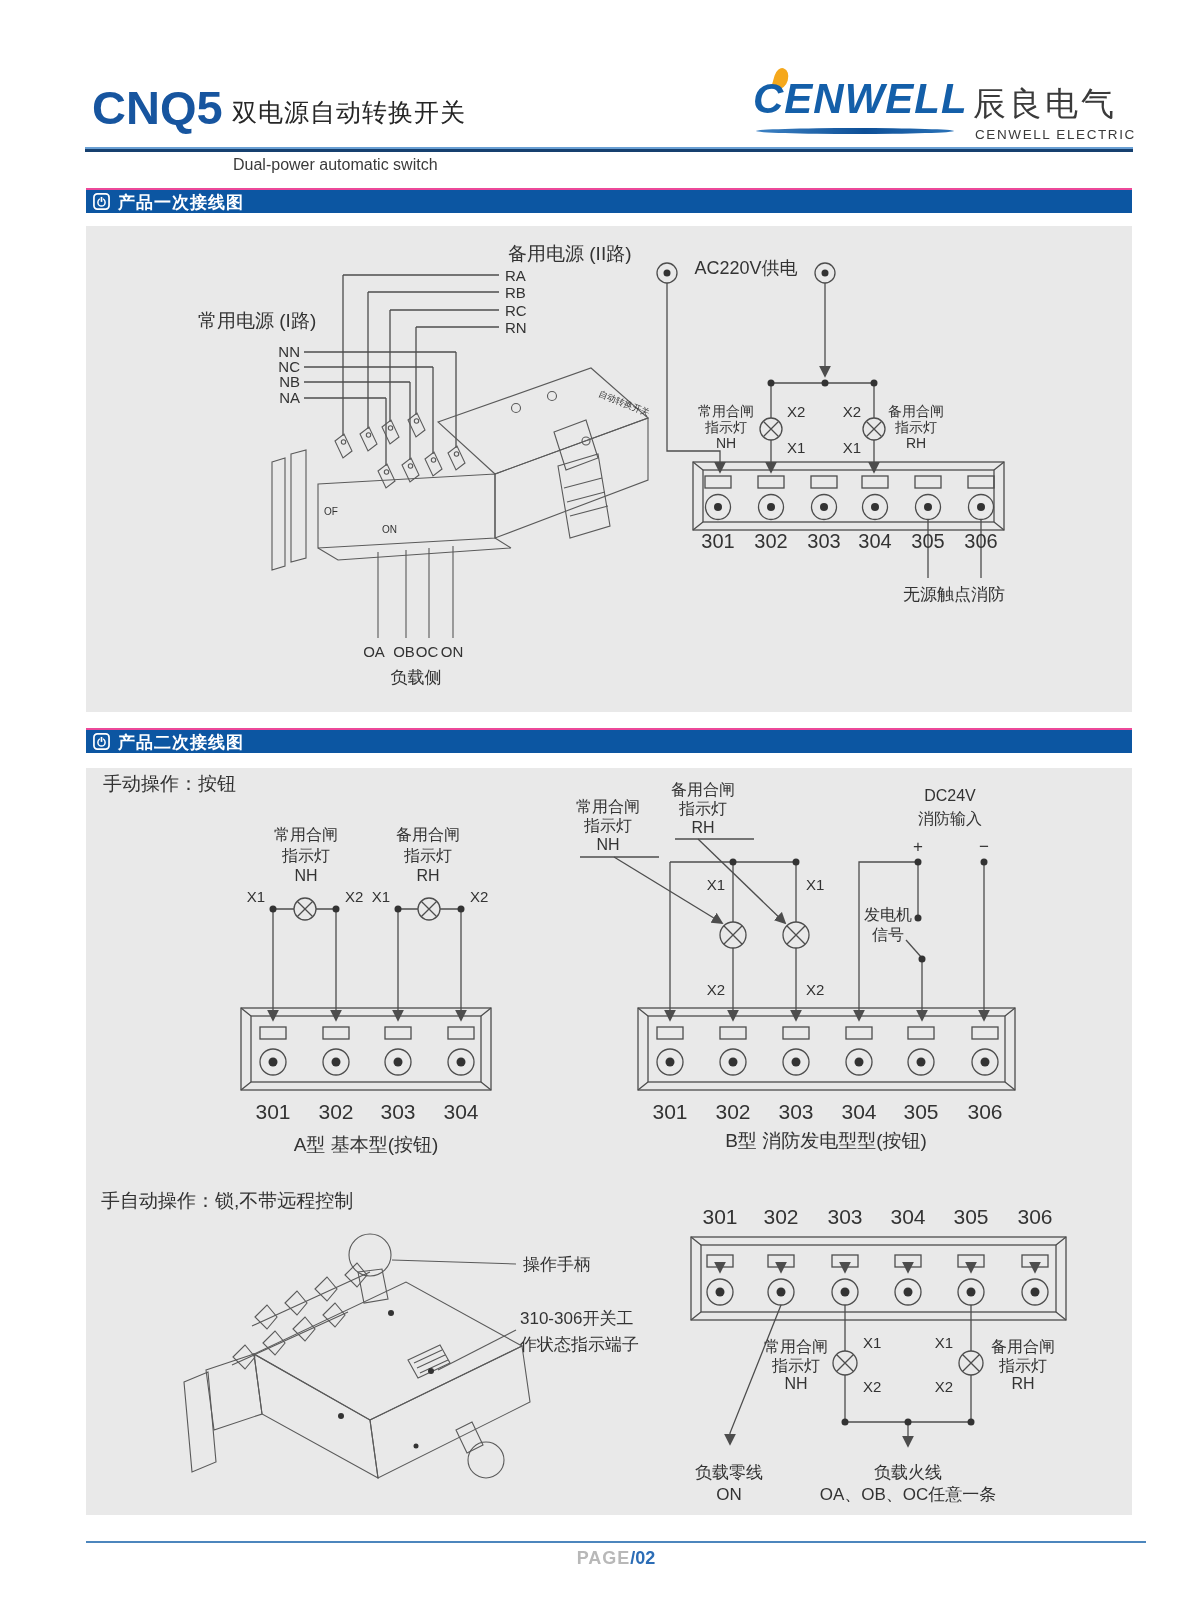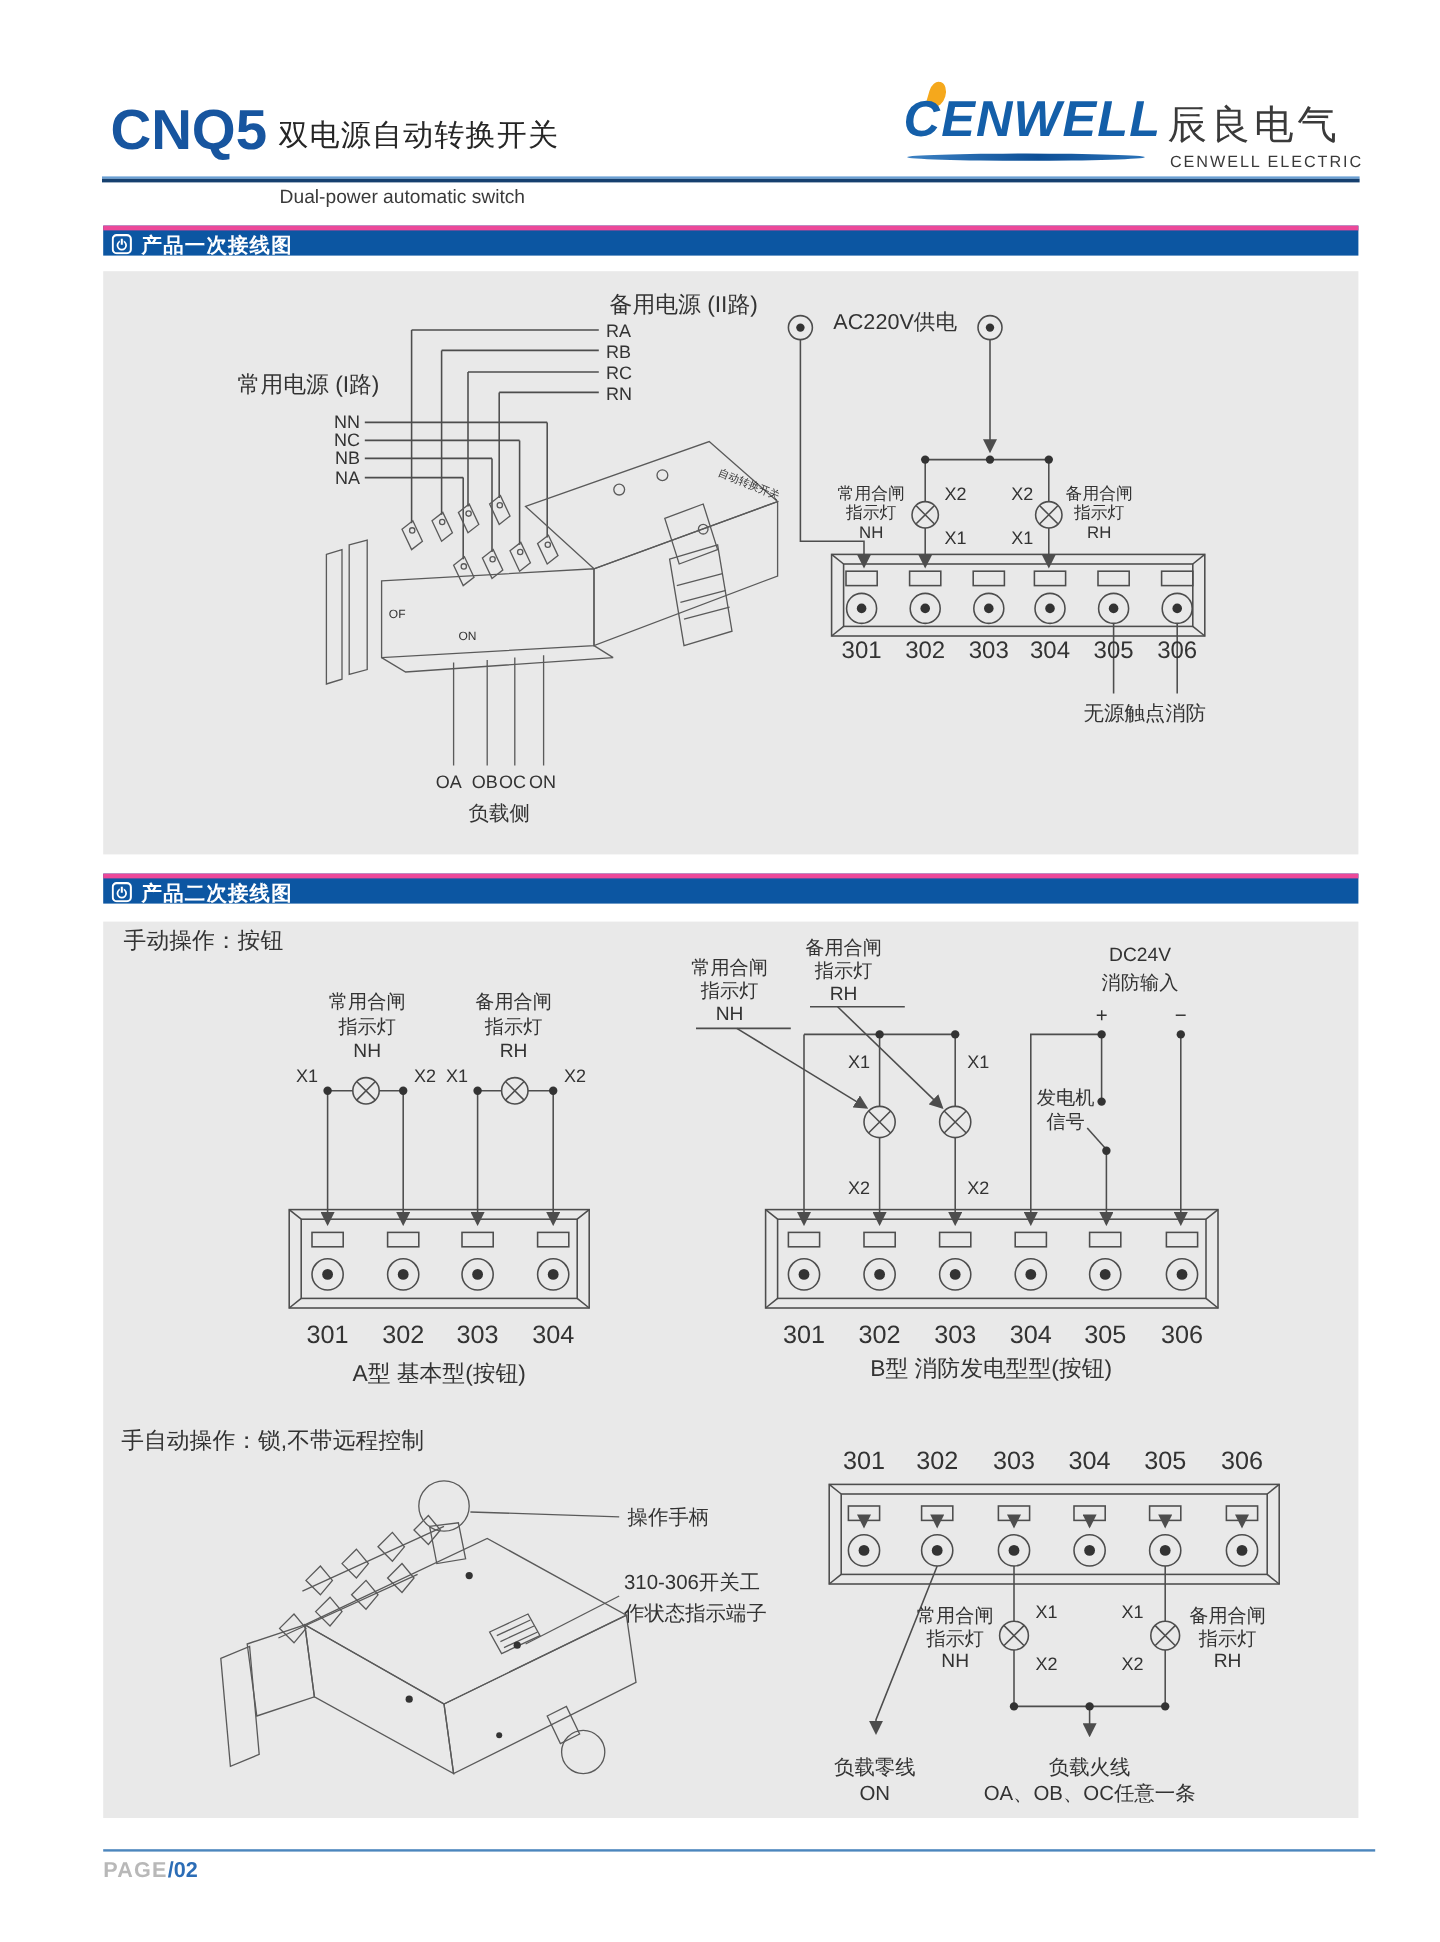--- a/index.html
+++ b/index.html
@@ -13,33 +13,33 @@
   .logo-name{left:753px;top:78px;font-size:42px;font-weight:bold;font-style:italic;color:#145fa9;letter-spacing:1px;line-height:1;}
   .logo-leaf{left:774px;top:68px;width:14px;height:21px;background:#f5a81c;border-radius:55% 60% 60% 0;transform:rotate(16deg);}
   .logo-swoosh{left:756px;top:128px;width:198px;height:6px;border-radius:50%;
                background:linear-gradient(90deg,#3d82c4,#0d4f97 55%,#2a72b8);}
   .logo-cn{left:973px;top:82px;font-size:33px;font-weight:normal;color:#3a3a3a;letter-spacing:3px;}
   .logo-en{left:975px;top:127px;font-size:13.5px;color:#3a3a3a;letter-spacing:1.6px;}
   .rule{left:85px;top:147px;width:1048px;}
   .rule .r1{height:2px;background:#6aa0d4;}
   .rule .r2{height:3px;background:#16406f;}
   
-  .bar{left:86px;width:1046px;height:25px;background:#0c56a2;border-top:4px solid #ec4899;box-sizing:border-box;}
+  .bar{left:86px;width:1046px;height:25px;background:#0c56a2;border-top:2px solid #ec4899;box-sizing:border-box;}
   .bar .bar-title{position:absolute;left:32px;top:1px;font-size:17px;font-weight:bold;color:#fff;letter-spacing:1px;}
   .bar .bar-icon{position:absolute;left:7px;top:3px;}
   .box{left:86px;width:1046px;background:#e9e9e9;}
   .diag{position:absolute;left:86px;}
   
   svg text{font-family:"Liberation Sans",sans-serif;fill:#333;}
   .ln{stroke:#4d4d4d;stroke-width:1.3;fill:none;}
   .lnthin{stroke:#5a5a5a;stroke-width:1.1;fill:none;}
   .dt{fill:#333;stroke:none;}
   
   .foot-line{left:86px;top:1541px;width:1060px;height:2px;background:#4c86bd;}
-  .foot-text{left:86px;top:1548px;width:1060px;text-align:left;font-size:18px;}
+  .foot-text{left:86px;top:1548px;width:1060px;text-align:center;font-size:18px;}
   .foot-text .pg{color:#b8b8b8;font-weight:bold;letter-spacing:1px;}
   .foot-text .pn{color:#2c6db6;font-weight:bold;}
 </style>
 </head>
 <body>
 
 <div class="page">
 
   <div class="abs model">CNQ5</div>
   <div class="abs title-cn">双电源自动转换开关</div>

